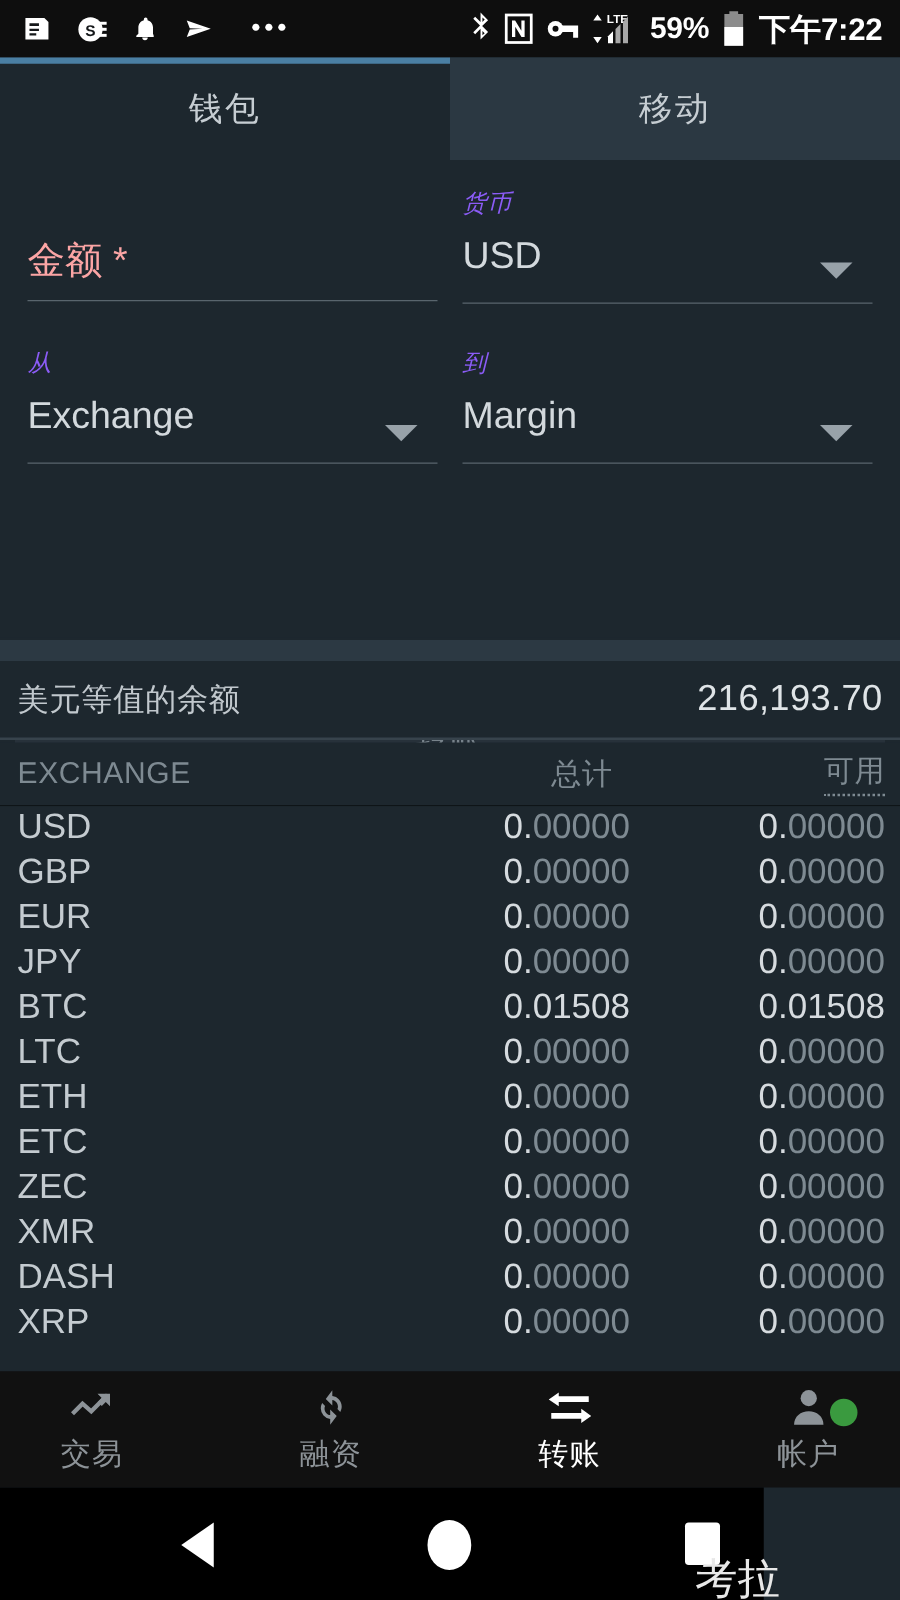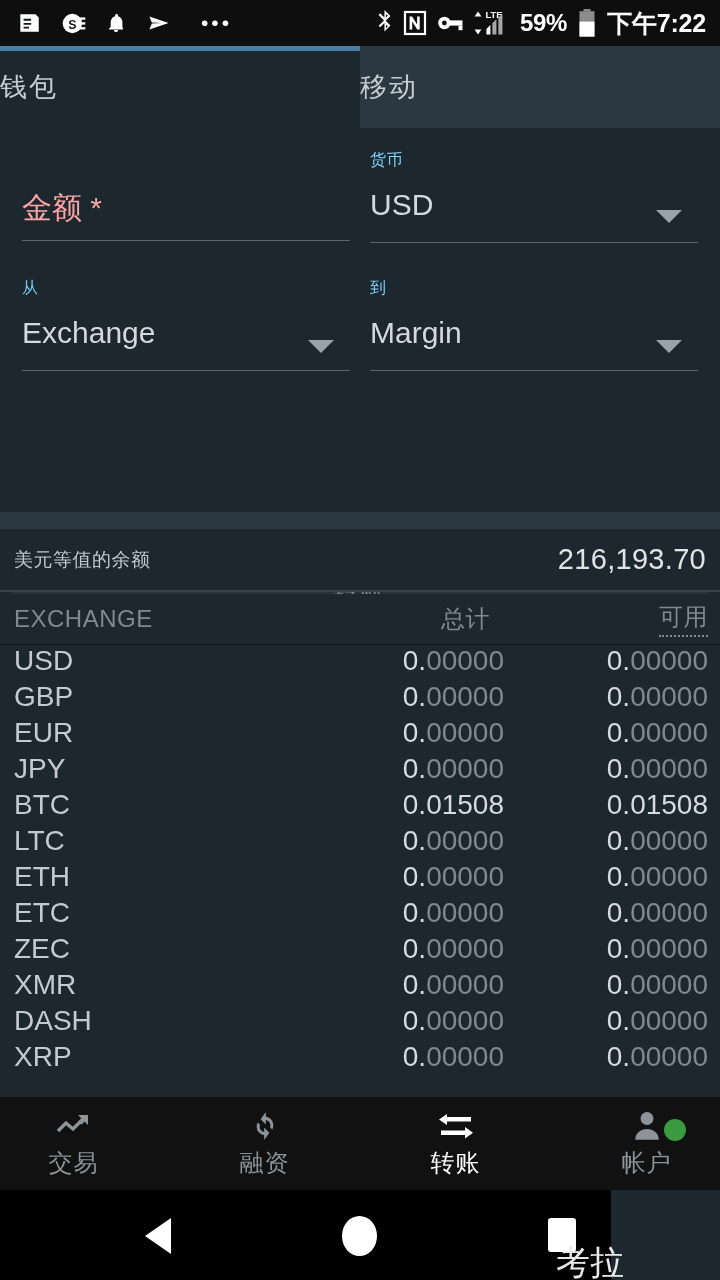--- a/index.html
+++ b/index.html
@@ -22,31 +22,31 @@
   .sb-right{ display:flex; align-items:center; gap:10px; }
   .sb-icon { display:block; }
   .sb-dots { color:#fff; font-size:21px; letter-spacing:3px; line-height:10px; }
   .sb-batt-pct { color:#fff; font-size:24px; font-weight:bold; letter-spacing:-0.3px; }
   .sb-time { color:#fff; font-size:25px; font-weight:bold; letter-spacing:-0.2px; }
 
   
   .tabbar { position:absolute; top:46px; left:0; width:720px; height:82px; background:#1d272e; }
   .tab {
     position:absolute; top:0; height:82px; width:360px;
-    display:flex; align-items:center; justify-content:flex-start;
+    display:flex; align-items:center; justify-content:center;
     font-size:27px; color:#c6cdd2; letter-spacing:2px;
   }
   .tab-0 { left:0; }
   .tab-1 { left:360px; width:360px; background:#2b3842; }
   .tab-indicator { position:absolute; top:0; left:0; width:360px; height:5px; background:#4a7fa3; }
 
   
   .form-card { position:absolute; top:128px; left:0; width:720px; height:382px; background:#1d272e; }
   .field { position:absolute; }
-  .field-label { font-size:16px; color:#7dd3fc; letter-spacing:0.5px; }
+  .field-label { font-size:19px; color:#8b5cf6; letter-spacing:0.5px;font-style:italic; }
   .field-placeholder { font-size:30px; color:#fca5a5; }
   .field-value { font-size:30px; color:#d3d9dd; }
   .field-underline { position:absolute; left:0; height:1px; background:#59656d; }
   .caret {
     position:absolute; width:0; height:0;
     border-left:13px solid transparent; border-right:13px solid transparent;
     border-top:13px solid #98a2a9;
   }
 
   
@@ -83,21 +83,21 @@
   
   .divider-band { position:absolute; top:512px; left:0; width:720px; height:17px; background:#2c3943; }
 
   
   .balance-row {
     position:absolute; top:529px; left:0; width:720px; height:63px;
     background:#1d272e; border-bottom:2px solid #37434c;
     display:flex; align-items:center; justify-content:space-between;
     padding:0 14px 0 14px;
   }
-  .balance-label { font-size:19px; color:#c1c8cd; letter-spacing:0.5px; }
+  .balance-label { font-size:25px; color:#c1c8cd; letter-spacing:0.5px; }
   .balance-value { font-size:29px; color:#dfe4e7; letter-spacing:0.3px; }
 
   
   .table-head {
     position:absolute; top:594px; left:0; width:720px; height:51px;
     background:#1d272e; border-bottom:1px solid #0e1417;
     display:flex; align-items:center;
   }
   .th { font-size:24px; color:#7e8a92; letter-spacing:0.5px; }
   .th-asset { position:absolute; left:14px; }

